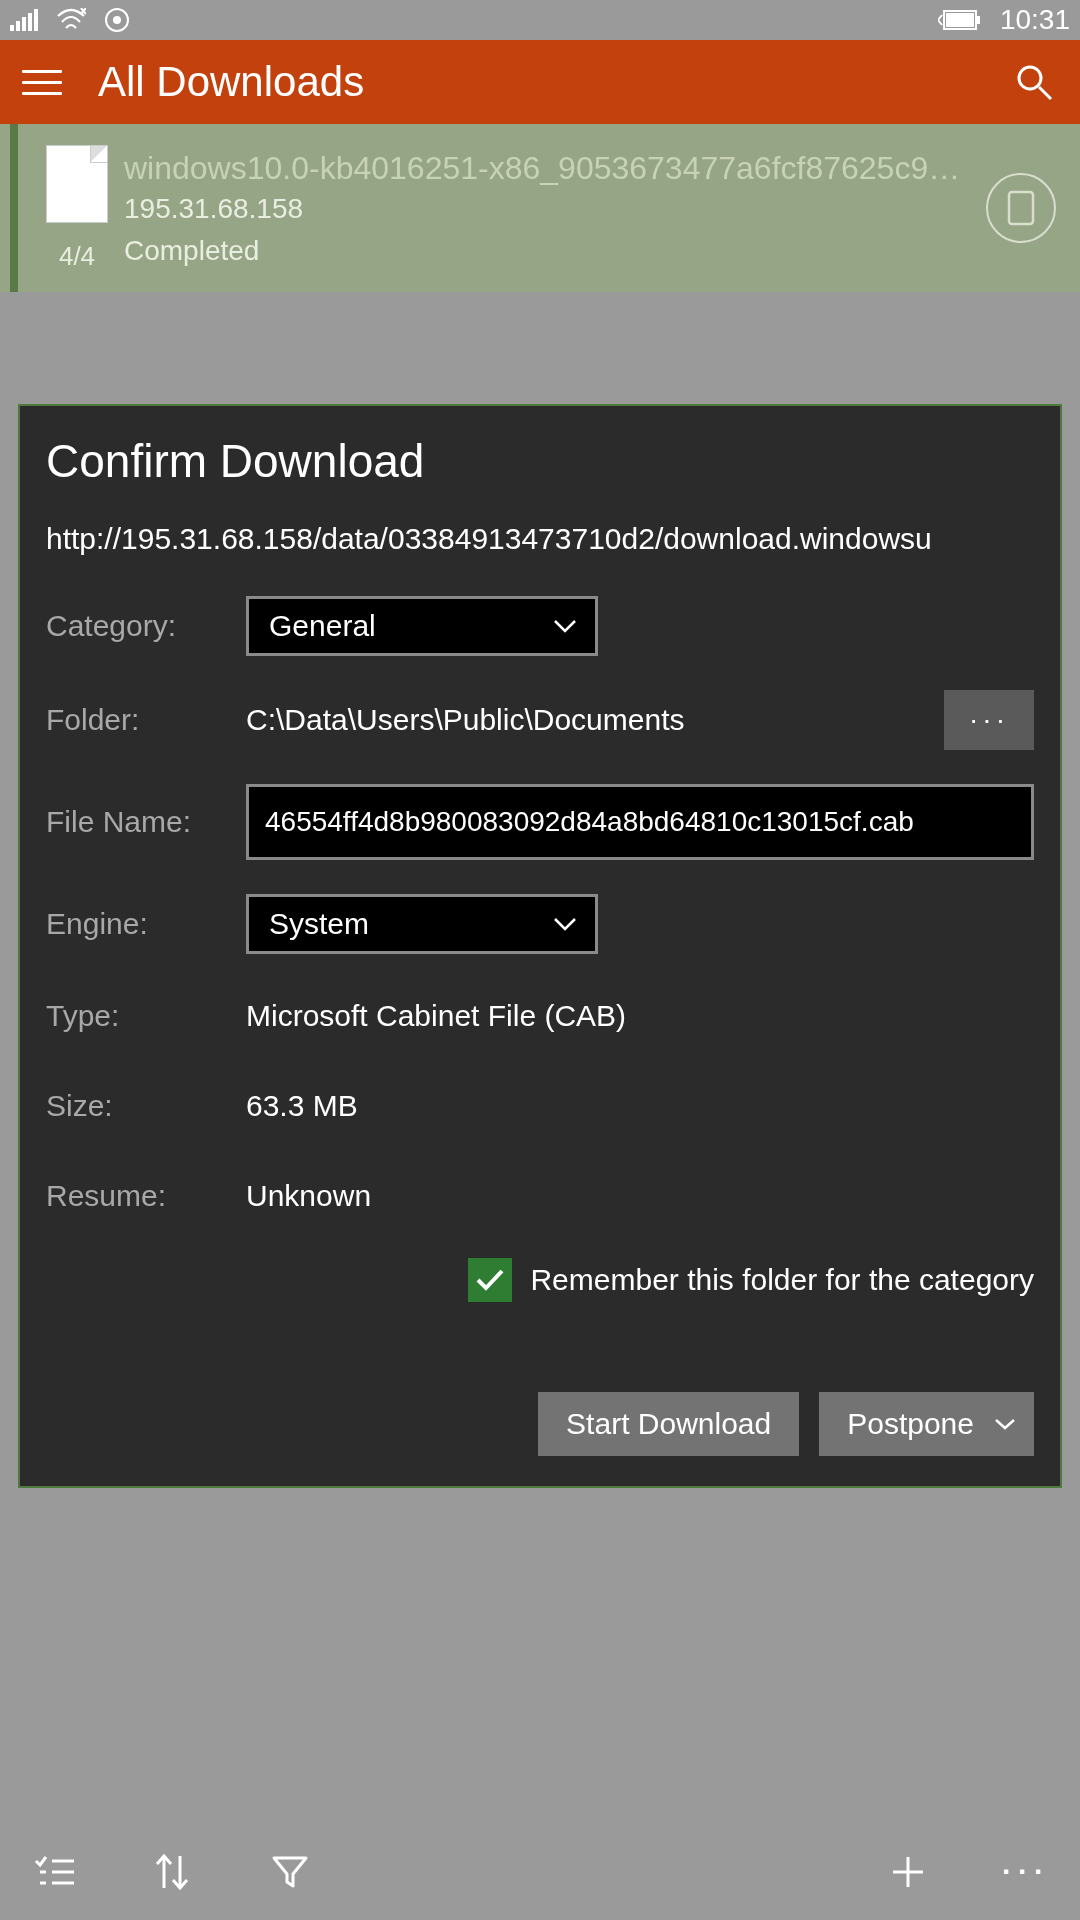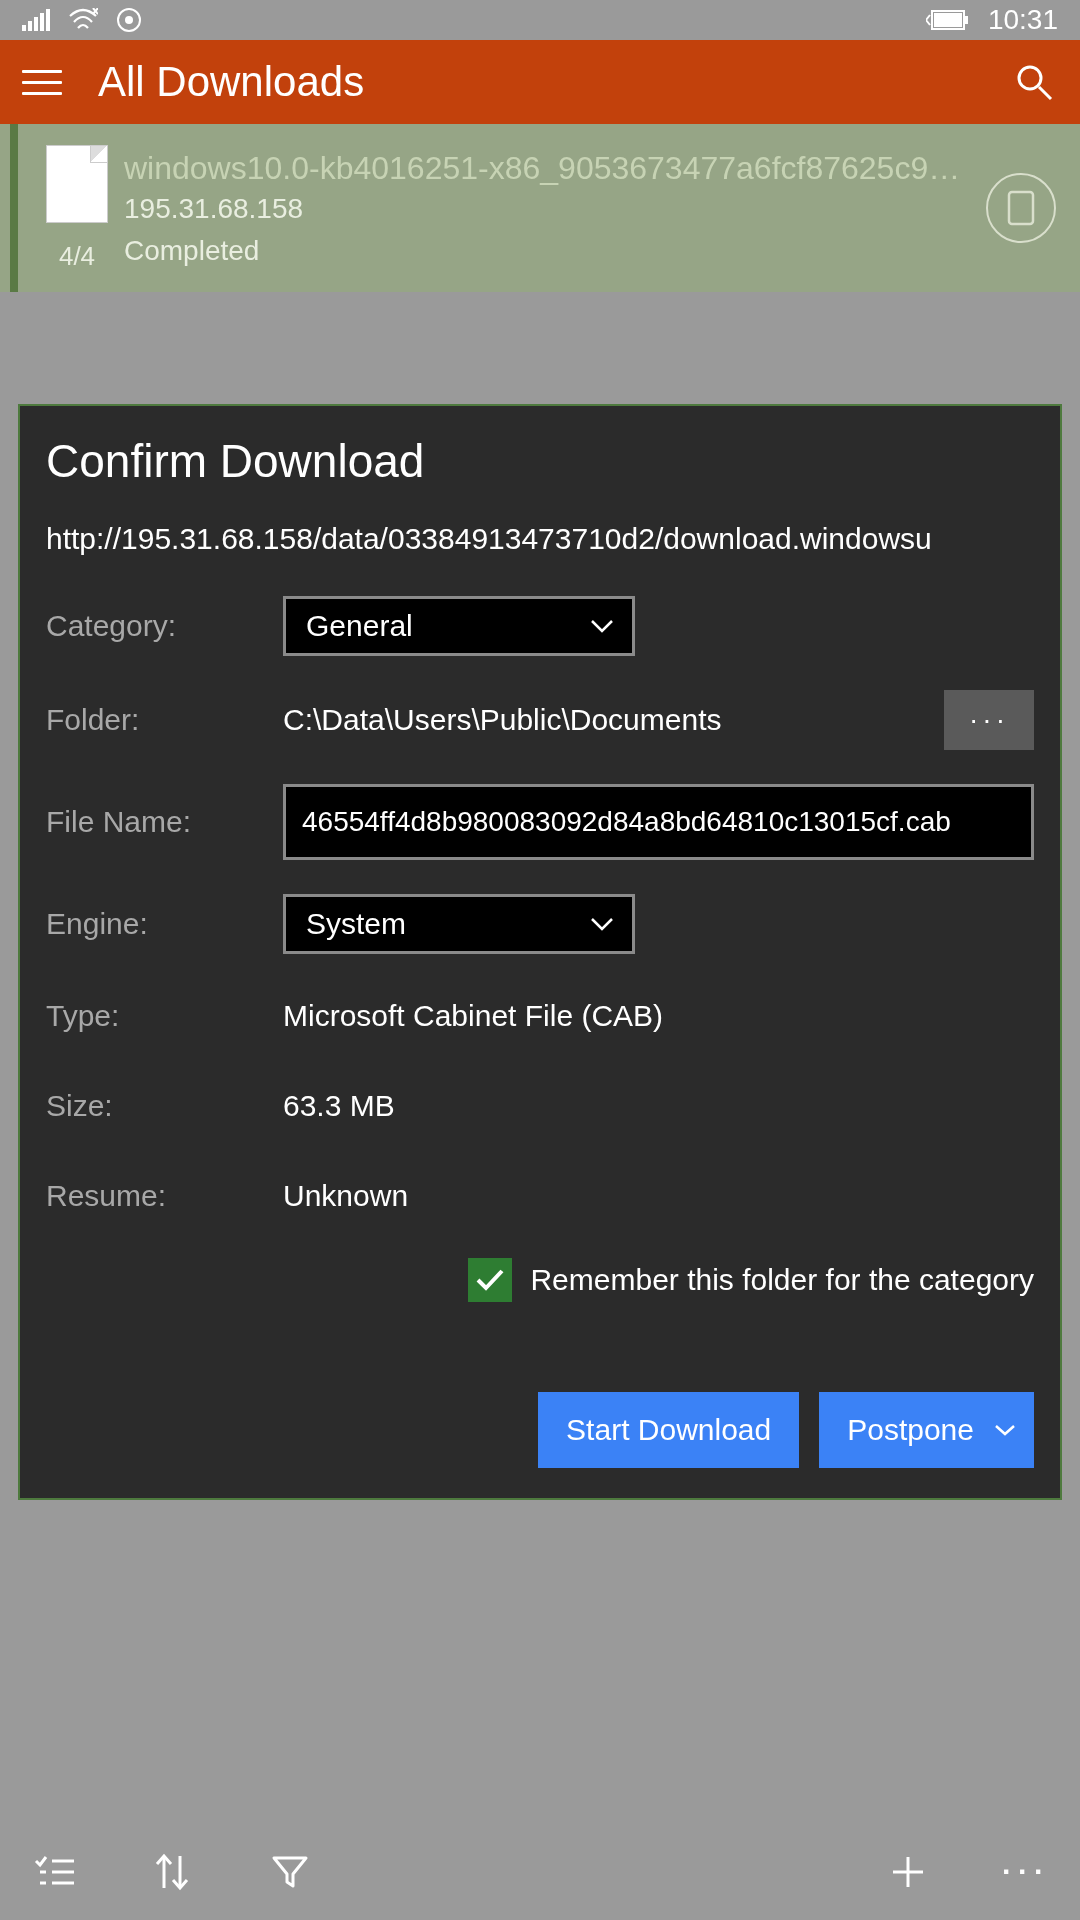--- a/index.html
+++ b/index.html
@@ -2,21 +2,21 @@
 <html><head>
 <meta charset="utf-8">
 <style>
   * { box-sizing: border-box; margin: 0; padding: 0; }
   html, body { width: 1080px; height: 1920px; overflow: hidden; font-family: "Segoe UI", Arial, sans-serif; }
   body { background: #9a9a9a; display: flex; flex-direction: column; }
 
   
   .status-bar {
     height: 40px; background: #9a9a9a; color: #fff;
-    display: flex; align-items: center; padding: 0 22px; font-size: 26px;
+    display: flex; align-items: center; padding: 0 10px; font-size: 26px;
   }
   .status-left { display: flex; gap: 18px; align-items: center; }
   .status-right { margin-left: auto; display: flex; gap: 18px; align-items: center; }
   .ico { display: inline-flex; align-items: center; justify-content: center; }
 
   
   .app-header {
     height: 84px; background: #c2410c; display: flex; align-items: center;
     padding: 0 22px; color: #fff;
   }
@@ -55,21 +55,21 @@
     color:#d9dfcc;
   }
 
   
   .dialog {
     margin: 112px 18px 0 18px; background:#2b2b2b; border:2px solid #4e7a3e;
     padding: 28px 26px 30px 26px; color:#fff;
   }
   .dialog-title{ font-size:46px; font-weight:400; margin-bottom:34px;}
   .dialog-url{ font-size:30px; color:#fff; white-space:nowrap; overflow:hidden; margin-bottom:40px;}
-  .row{ display:flex; align-items:center; margin-bottom:34px; min-height:56px;gap:37px;}
+  .row{ display:flex; align-items:center; margin-bottom:34px; min-height:56px;}
   .label{ width:200px; color:#a8a8a8; font-size:30px;}
   .value{ font-size:30px; color:#fff; flex:1;}
   .select{
     height:60px; border:3px solid #8a8a8a; background:#000; color:#fff; font-size:30px;
     padding:0 78px 0 20px; display:flex; align-items:center; position:relative; width:352px; cursor:pointer;
   }
   .select .chev{ position:absolute; right:18px; top:50%; transform:translateY(-50%);}
   .folder-row .value{ flex:1;}
   .more-btn{
     width:90px; height:60px; background:#5a5a5a; color:#fff; display:flex; align-items:center; justify-content:center;
@@ -79,21 +79,21 @@
     height:76px; border:3px solid #8a8a8a; background:#000; color:#fff; font-size:28px;
     padding:0 16px; flex:1; display:flex; align-items:center; overflow:hidden; white-space:nowrap; cursor:text;
   }
   .check-row{ display:flex; align-items:center; margin-top:8px; cursor:pointer;justify-content:flex-end;}
   .checkbox{
     width:44px; height:44px; background:#2e7d32; display:flex; align-items:center; justify-content:center; margin-right:18px;
   }
   .check-label{ font-size:30px; color:#fff;}
   .dialog-actions{ display:flex; justify-content:flex-end; gap:20px; margin-top:90px;}
   .btn{
-    height:76px; background:#3b82f6; color:#fff; font-size:30px; padding:0 28px;
+    height:64px; background:#737373; color:#fff; font-size:30px; padding:0 28px;
     display:flex; align-items:center; cursor:pointer; border:none;
   }
   .btn.split{ padding-right:60px; position:relative;}
   .btn.split .chev{ position:absolute; right:18px; top:50%; transform:translateY(-50%);}
 
   
   .bottom-bar{
     margin-top:auto; height:96px; background:#9a9a9a; display:flex; align-items:center;
     padding:0 30px; color:#fff;
   }

